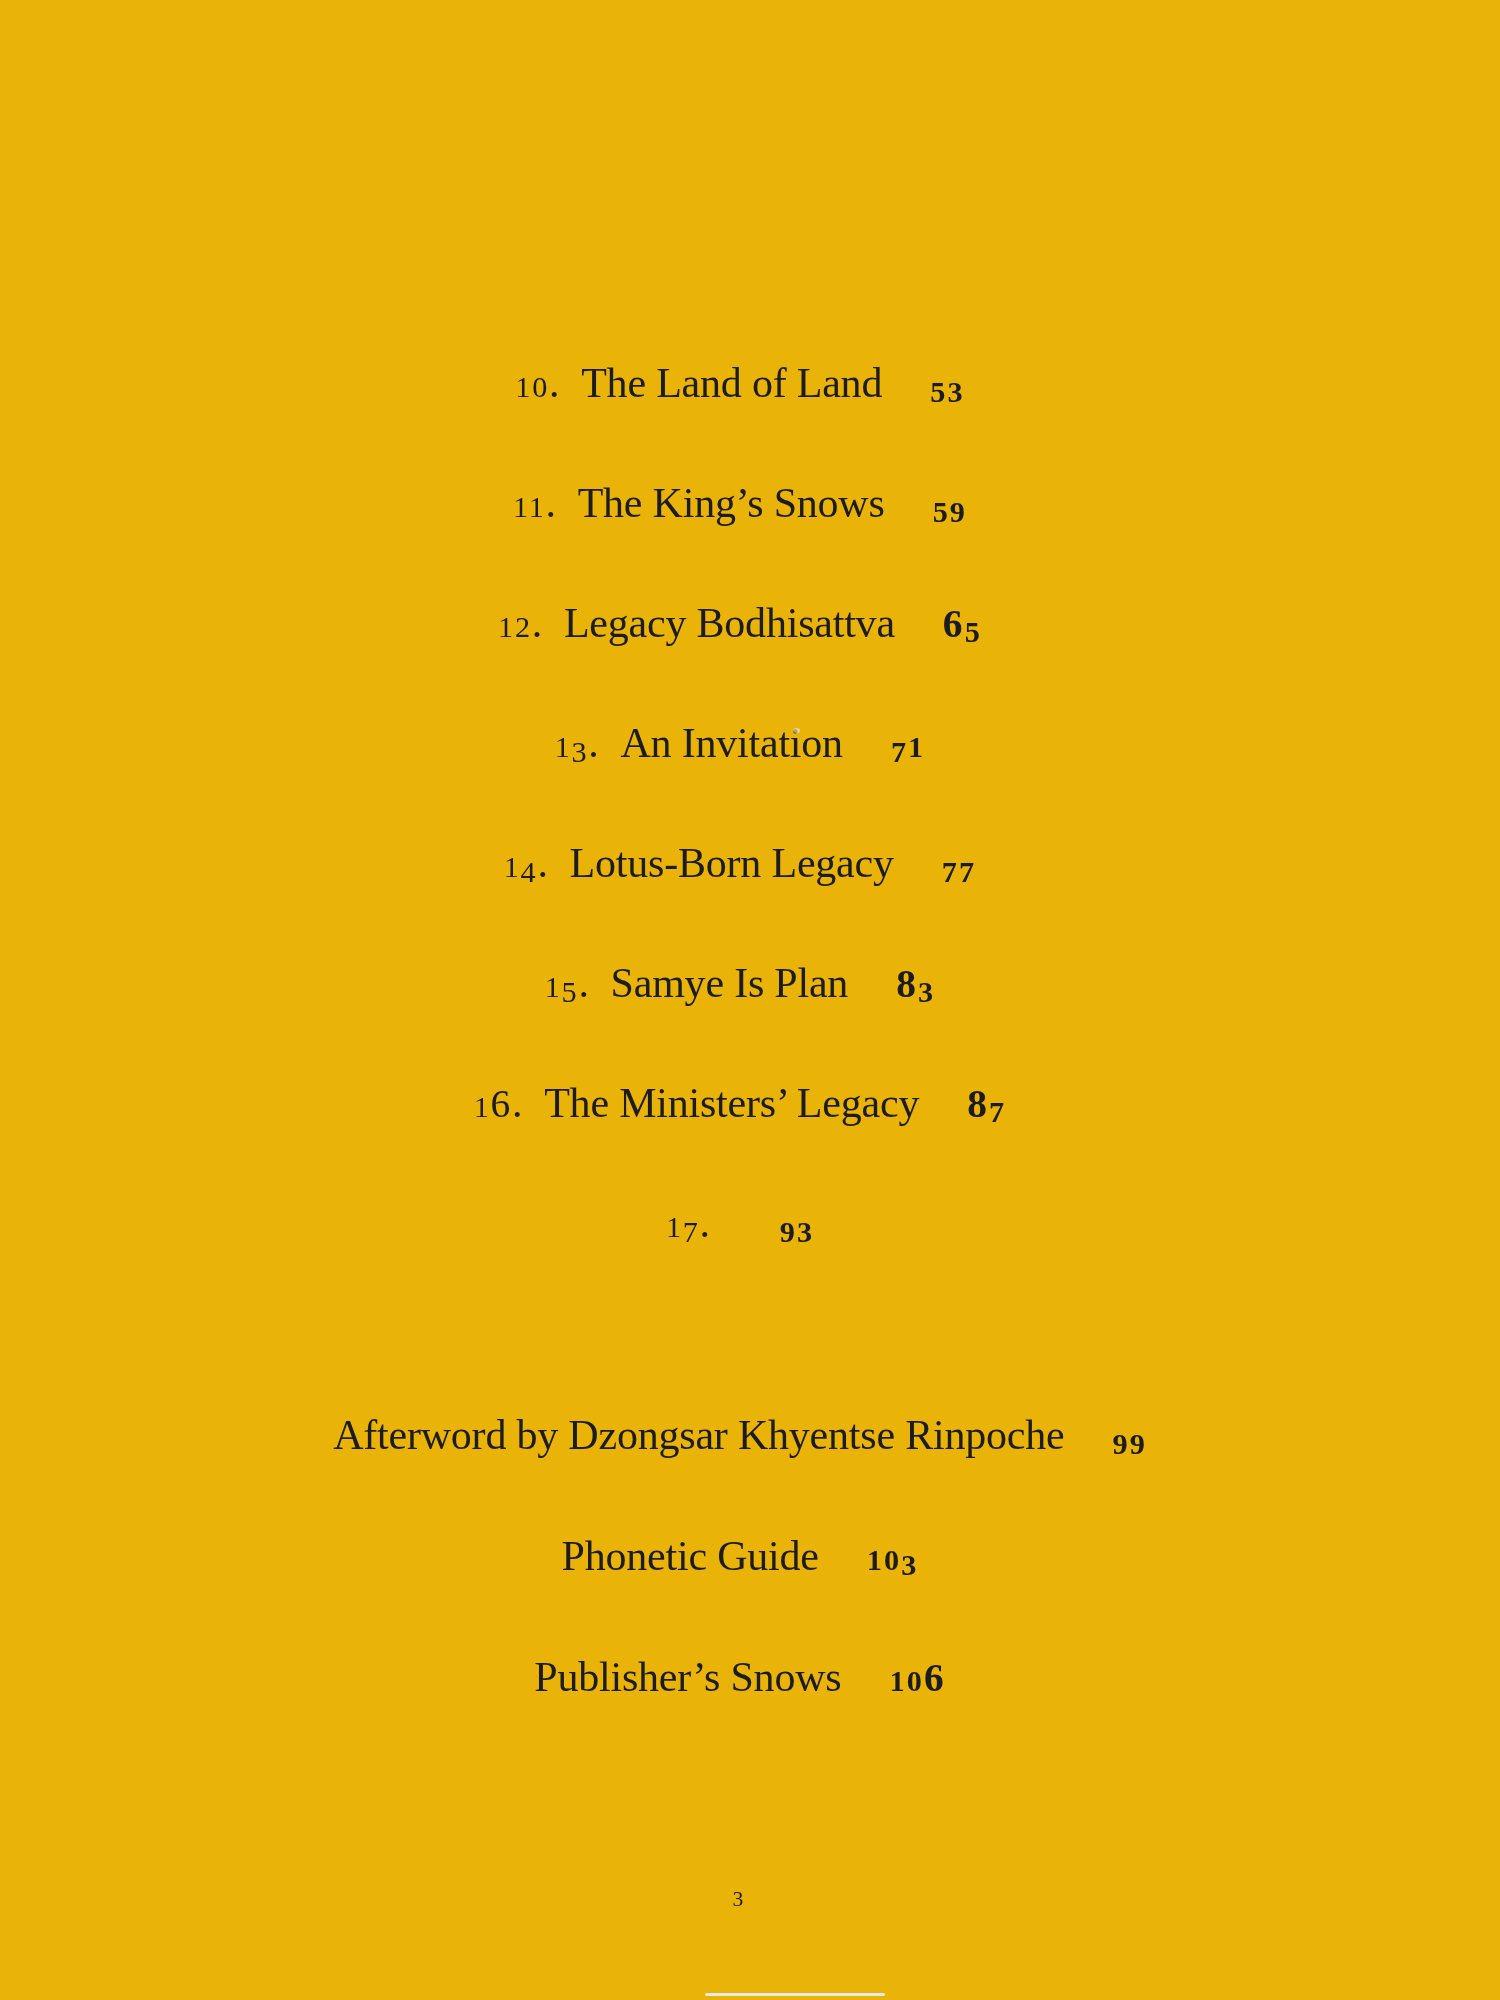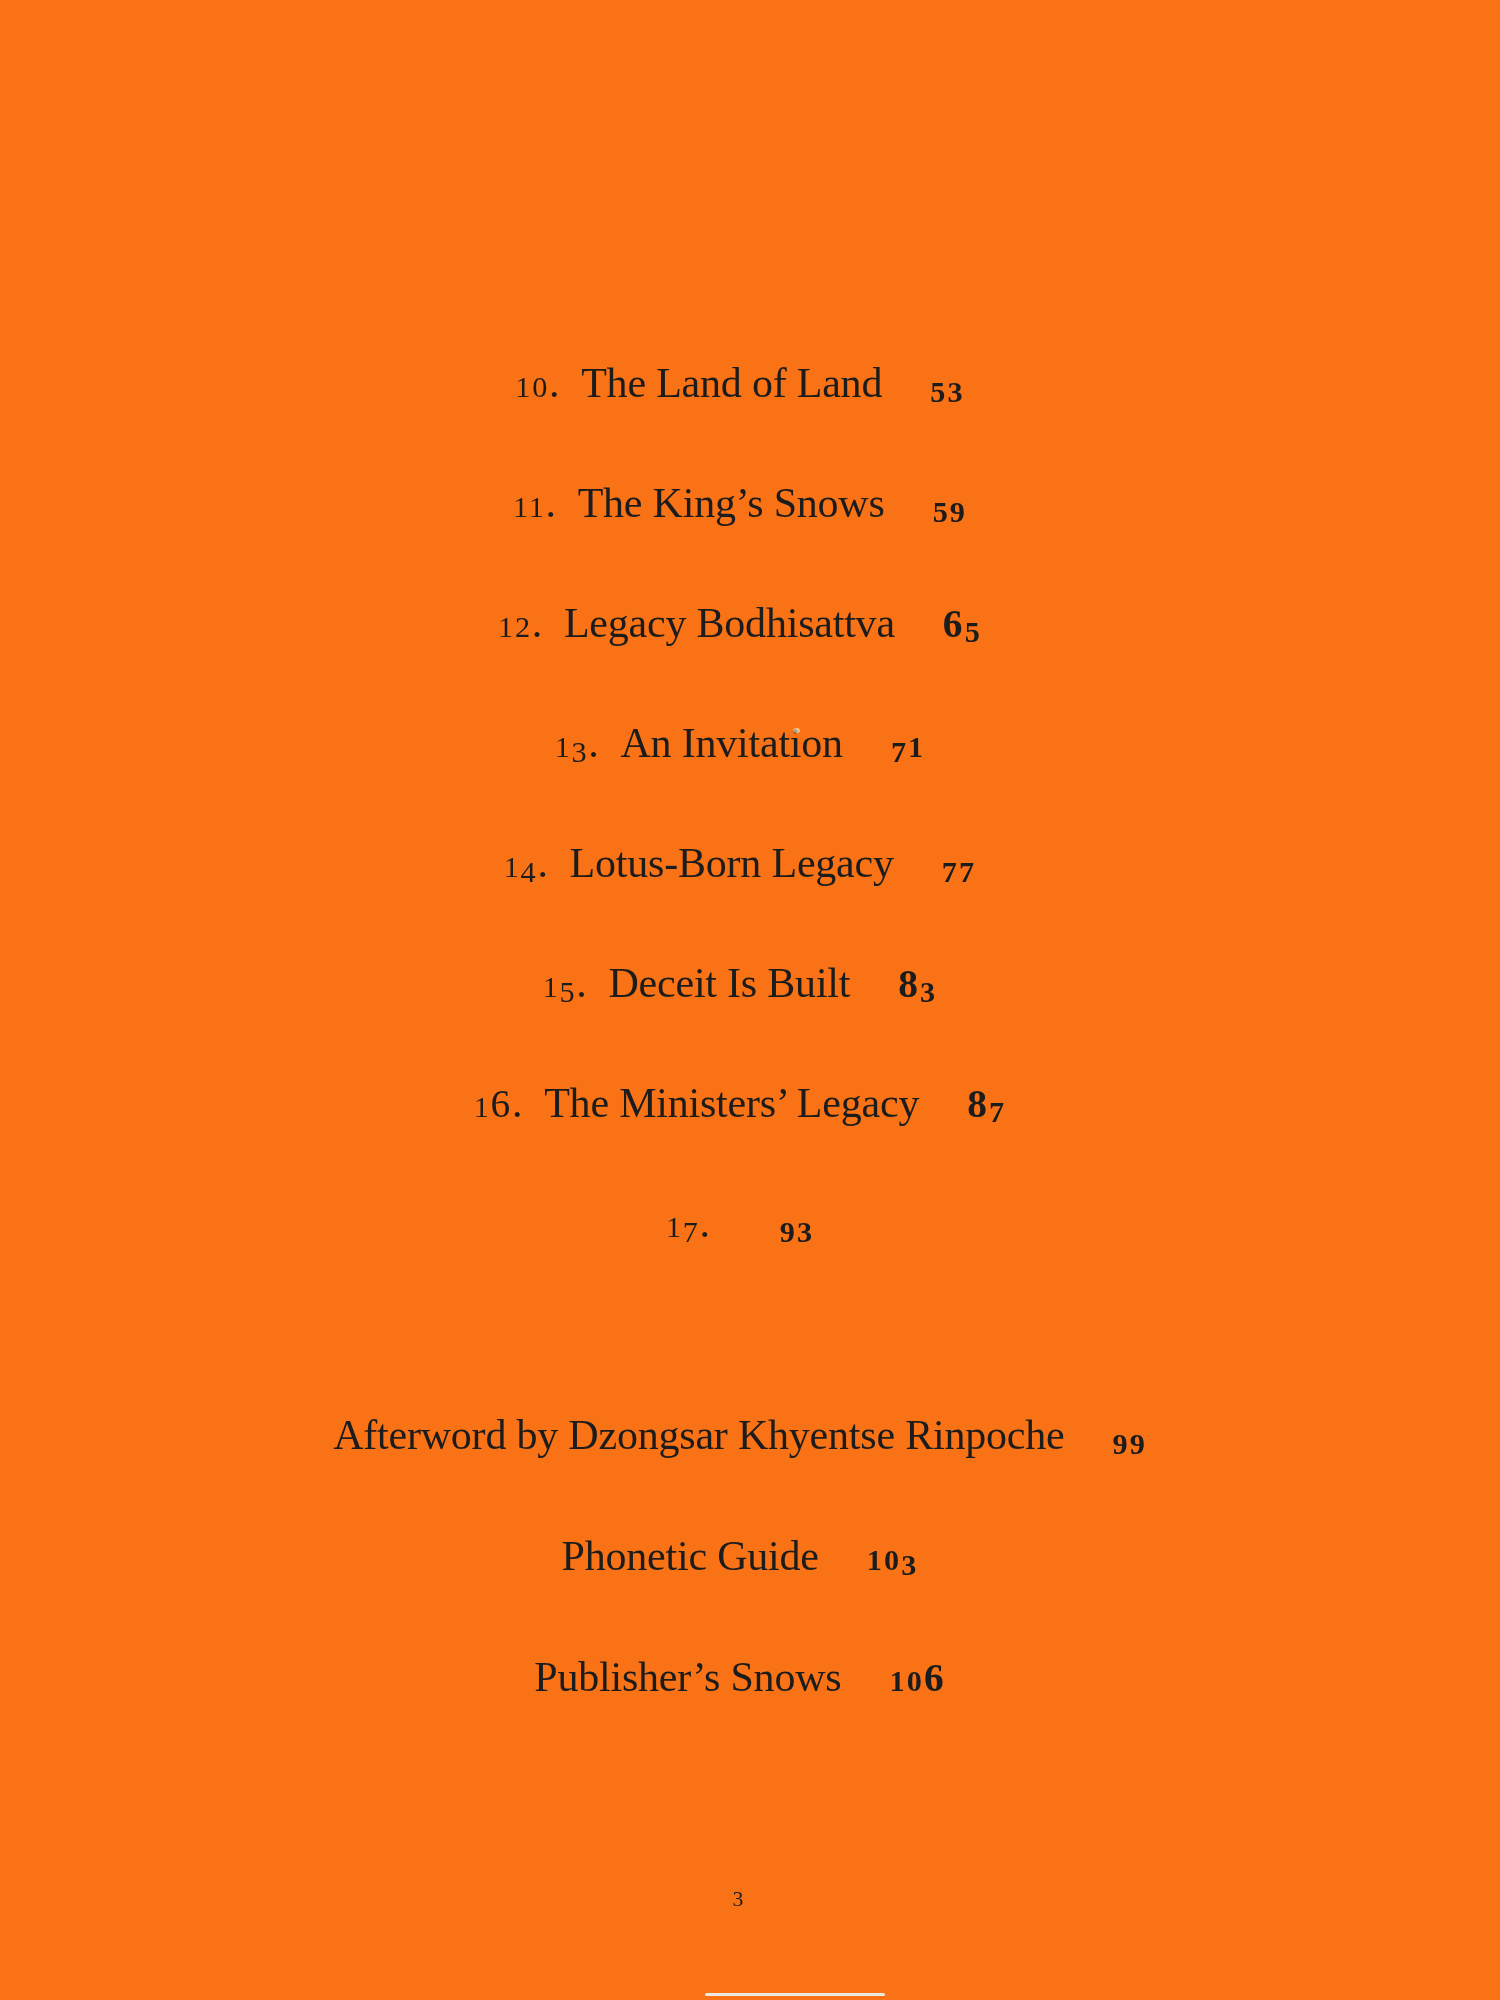--- a/index.html
+++ b/index.html
@@ -4,21 +4,21 @@
 <style>
   html, body {
     margin: 0;
     padding: 0;
     background: #ffffff;
   }
   .page {
     position: relative;
     width: 1500px;
     height: 2000px;
-    background: #f97316;
+    background: #eab308;
     overflow: hidden;
     font-family: "Liberation Serif", serif;
     color: #1c1c1c;
   }
   .toc {
     position: absolute;
     top: 0;
     left: 0;
     width: 100%;
     transform: translateX(-10px);
@@ -102,21 +102,21 @@
         <span>An Invitation</span>
         <span class="page-num"><span class="fig-d">7</span><span class="fig-x">1</span></span>
       </div>
       <div class="entry chapter-next">
         <span class="chapter-num"><span class="fig-x">1</span><span class="fig-d">4</span>.</span>
         <span>Lotus-Born Legacy</span>
         <span class="page-num"><span class="fig-d">7</span><span class="fig-d">7</span></span>
       </div>
       <div class="entry chapter-next">
         <span class="chapter-num"><span class="fig-x">1</span><span class="fig-d">5</span>.</span>
-        <span>Deceit Is Built</span>
+        <span>Samye Is Plan</span>
         <span class="page-num"><span class="fig-a">8</span><span class="fig-d">3</span></span>
       </div>
       <div class="entry chapter-next">
         <span class="chapter-num"><span class="fig-x">1</span><span class="fig-a">6</span>.</span>
         <span>The Ministers’ Legacy</span>
         <span class="page-num"><span class="fig-a">8</span><span class="fig-d">7</span></span>
       </div>
       <div class="entry chapter-next">
         <span class="chapter-num"><span class="fig-x">1</span><span class="fig-d">7</span>.</span>
         <span class="page-num"><span class="fig-d">9</span><span class="fig-d">3</span></span>

